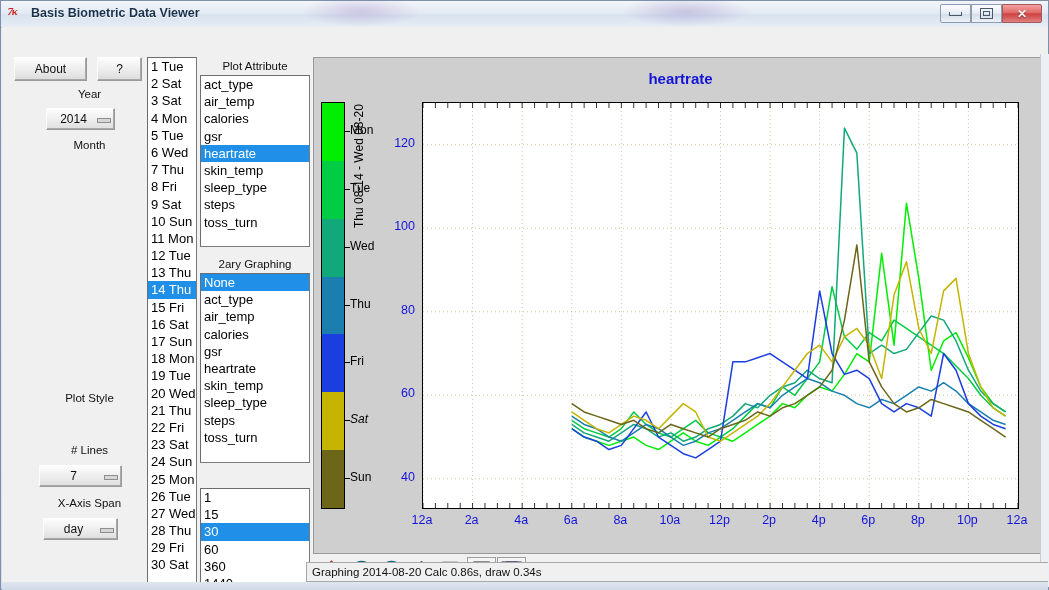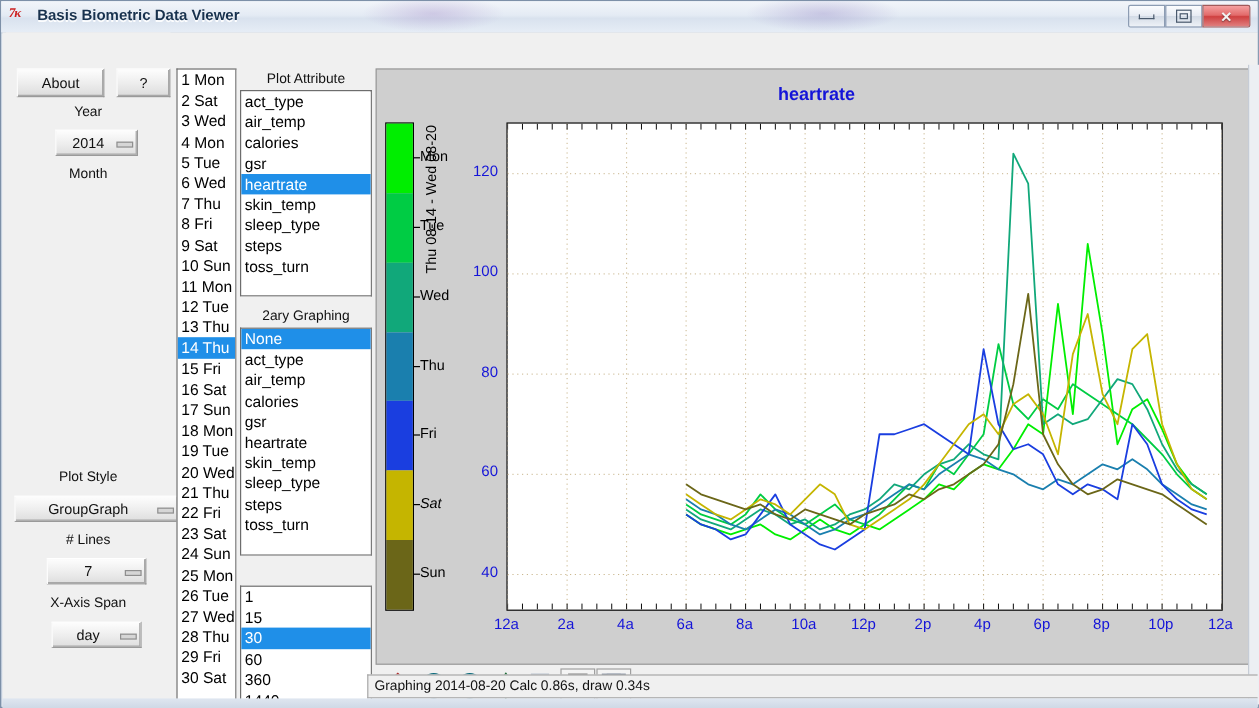--- a/index.html
+++ b/index.html
@@ -56,21 +56,21 @@
     background:#f0f0f0;}
   .tkbtn{
     background:linear-gradient(180deg,#fdfdfd 0%,#ececec 55%,#dcdcdc 100%);
     border:1px solid #9a9a9a;border-top-color:#ffffff;border-left-color:#fbfbfb;
     box-shadow:inset -1px -1px 0 #a8a8a8;
     font-size:12px;color:#111;text-align:center;box-sizing:border-box;
     display:flex;align-items:center;justify-content:center;cursor:default;
   }
   #btn-about{position:absolute;left:9px;top:30px;width:73px;height:24px;}
   #btn-help{position:absolute;left:92px;top:30px;width:45px;height:24px;}
-  .ctl-label{position:absolute;font-size:11.5px;color:#111;text-align:center;width:137px;left:0;}
+  .ctl-label{position:absolute;font-size:11.5px;color:#111;text-align:center;width:137px;left:16px;}
   .optmenu{
     position:absolute;height:22px;box-sizing:border-box;
     background:linear-gradient(180deg,#fdfdfd 0%,#ededed 55%,#dedede 100%);
     border:1px solid #9a9a9a;border-top-color:#ffffff;border-left-color:#fcfcfc;
     box-shadow:inset -1px -1px 0 #a8a8a8;
     font-size:12px;color:#111;display:flex;align-items:center;cursor:default;
   }
   .optmenu .omtext{flex:1;text-align:center;padding-left:6px;}
   .omarrow{width:20px;height:100%;position:relative;}
   .omarrow:before{content:"";position:absolute;left:3px;top:9px;width:12px;height:3px;
@@ -170,47 +170,43 @@
 
       <div class="ctl-label" style="top:61px;">Year</div>
       <div class="optmenu" id="year-menu">
         <span class="omtext">2014</span>
         <span class="omarrow"></span>
       </div>
 
       <div class="ctl-label" style="top:112px;">Month</div>
 
       <div class="ctl-label" style="top:365px;">Plot Style</div>
-      <div class="optmenu" id="style-menu">
-        <span class="omtext">GroupGraph</span>
-        <span class="omarrow"></span>
-      </div>
 
       <div class="ctl-label" style="top:417px;"># Lines</div>
       <div class="optmenu" id="lines-menu">
         <span class="omtext">7</span>
         <span class="omarrow"></span>
       </div>
 
       <div class="ctl-label" style="top:470px;">X-Axis Span</div>
       <div class="optmenu" id="span-menu">
         <span class="omtext">day</span>
         <span class="omarrow"></span>
       </div>
 
       <div id="csv-link">CSV Dir</div>
       <div id="csv-entry">C:\8rkidrives</div>
       <div class="tkbtn" id="csv-browse">...</div>
     </div>
 
     <div class="hdr" style="left:145px;top:33px;width:50px;">Day</div>
     <div class="listbox" id="day-list">
-        <div class="li">1 Mon</div>
+        <div class="li">1 Tue</div>
         <div class="li">2 Sat</div>
-        <div class="li">3 Wed</div>
+        <div class="li">3 Sat</div>
         <div class="li">4 Mon</div>
         <div class="li">5 Tue</div>
         <div class="li">6 Wed</div>
         <div class="li">7 Thu</div>
         <div class="li">8 Fri</div>
         <div class="li">9 Sat</div>
         <div class="li">10 Sun</div>
         <div class="li">11 Mon</div>
         <div class="li">12 Tue</div>
         <div class="li">13 Thu</div>

